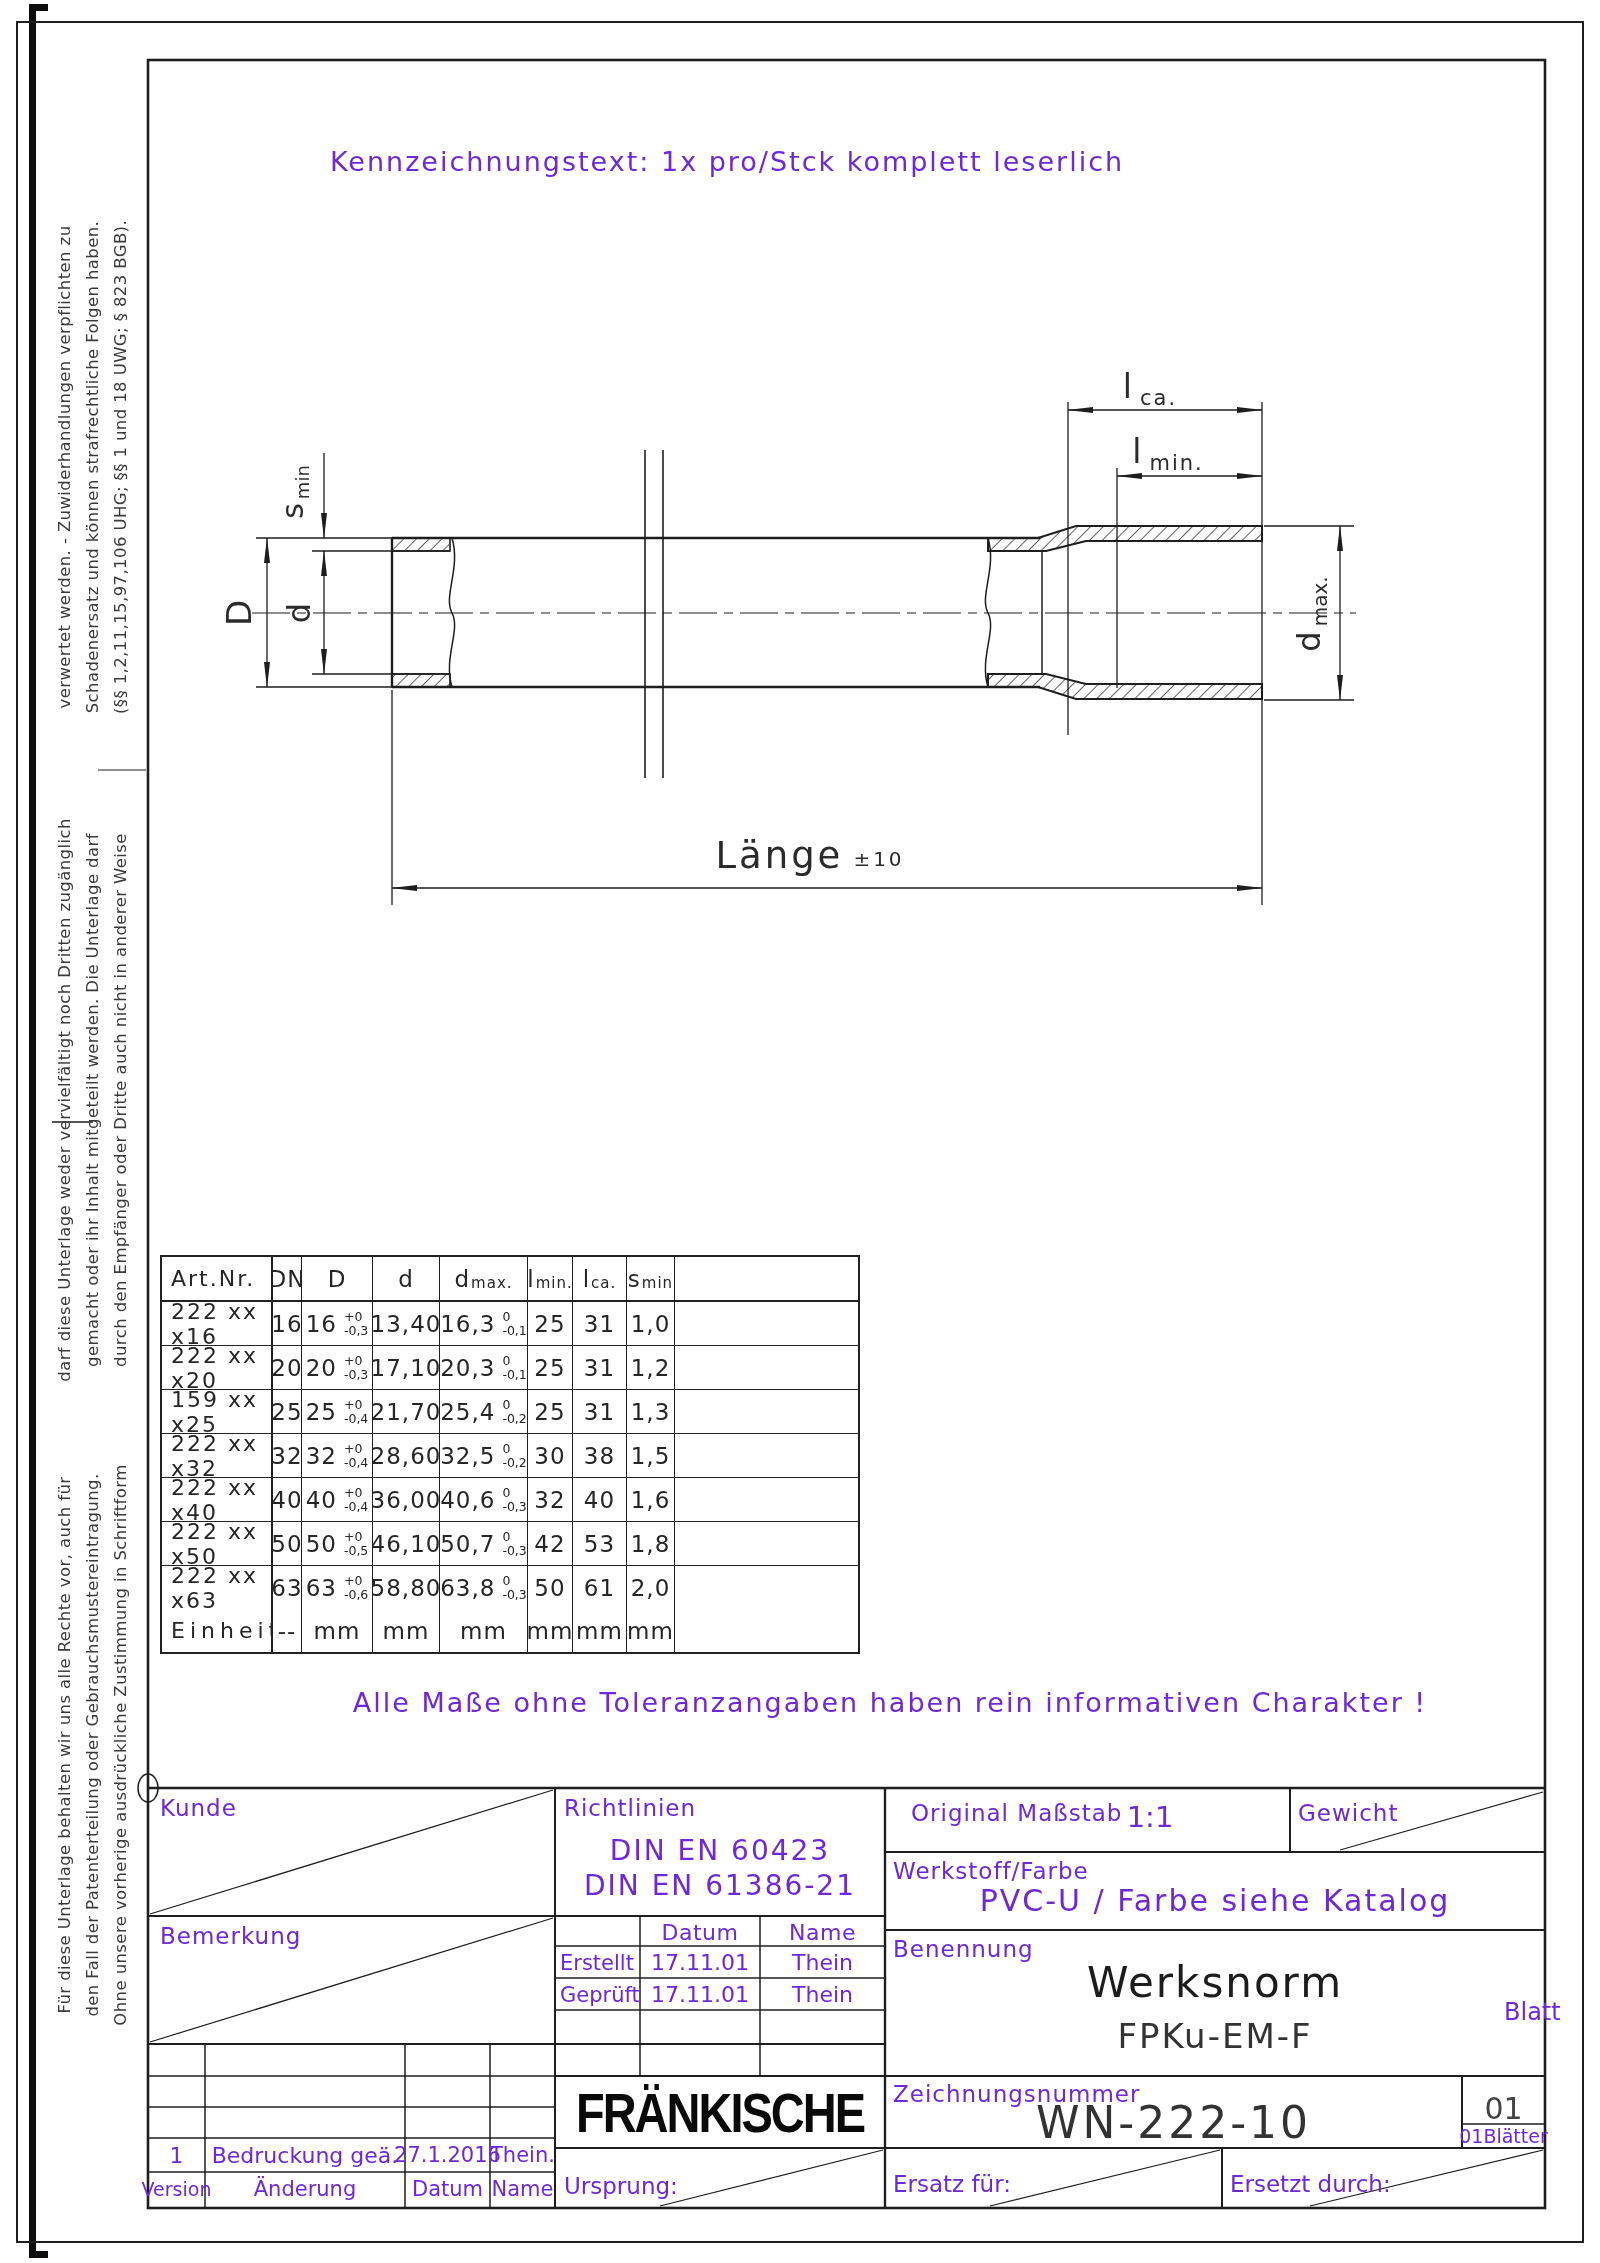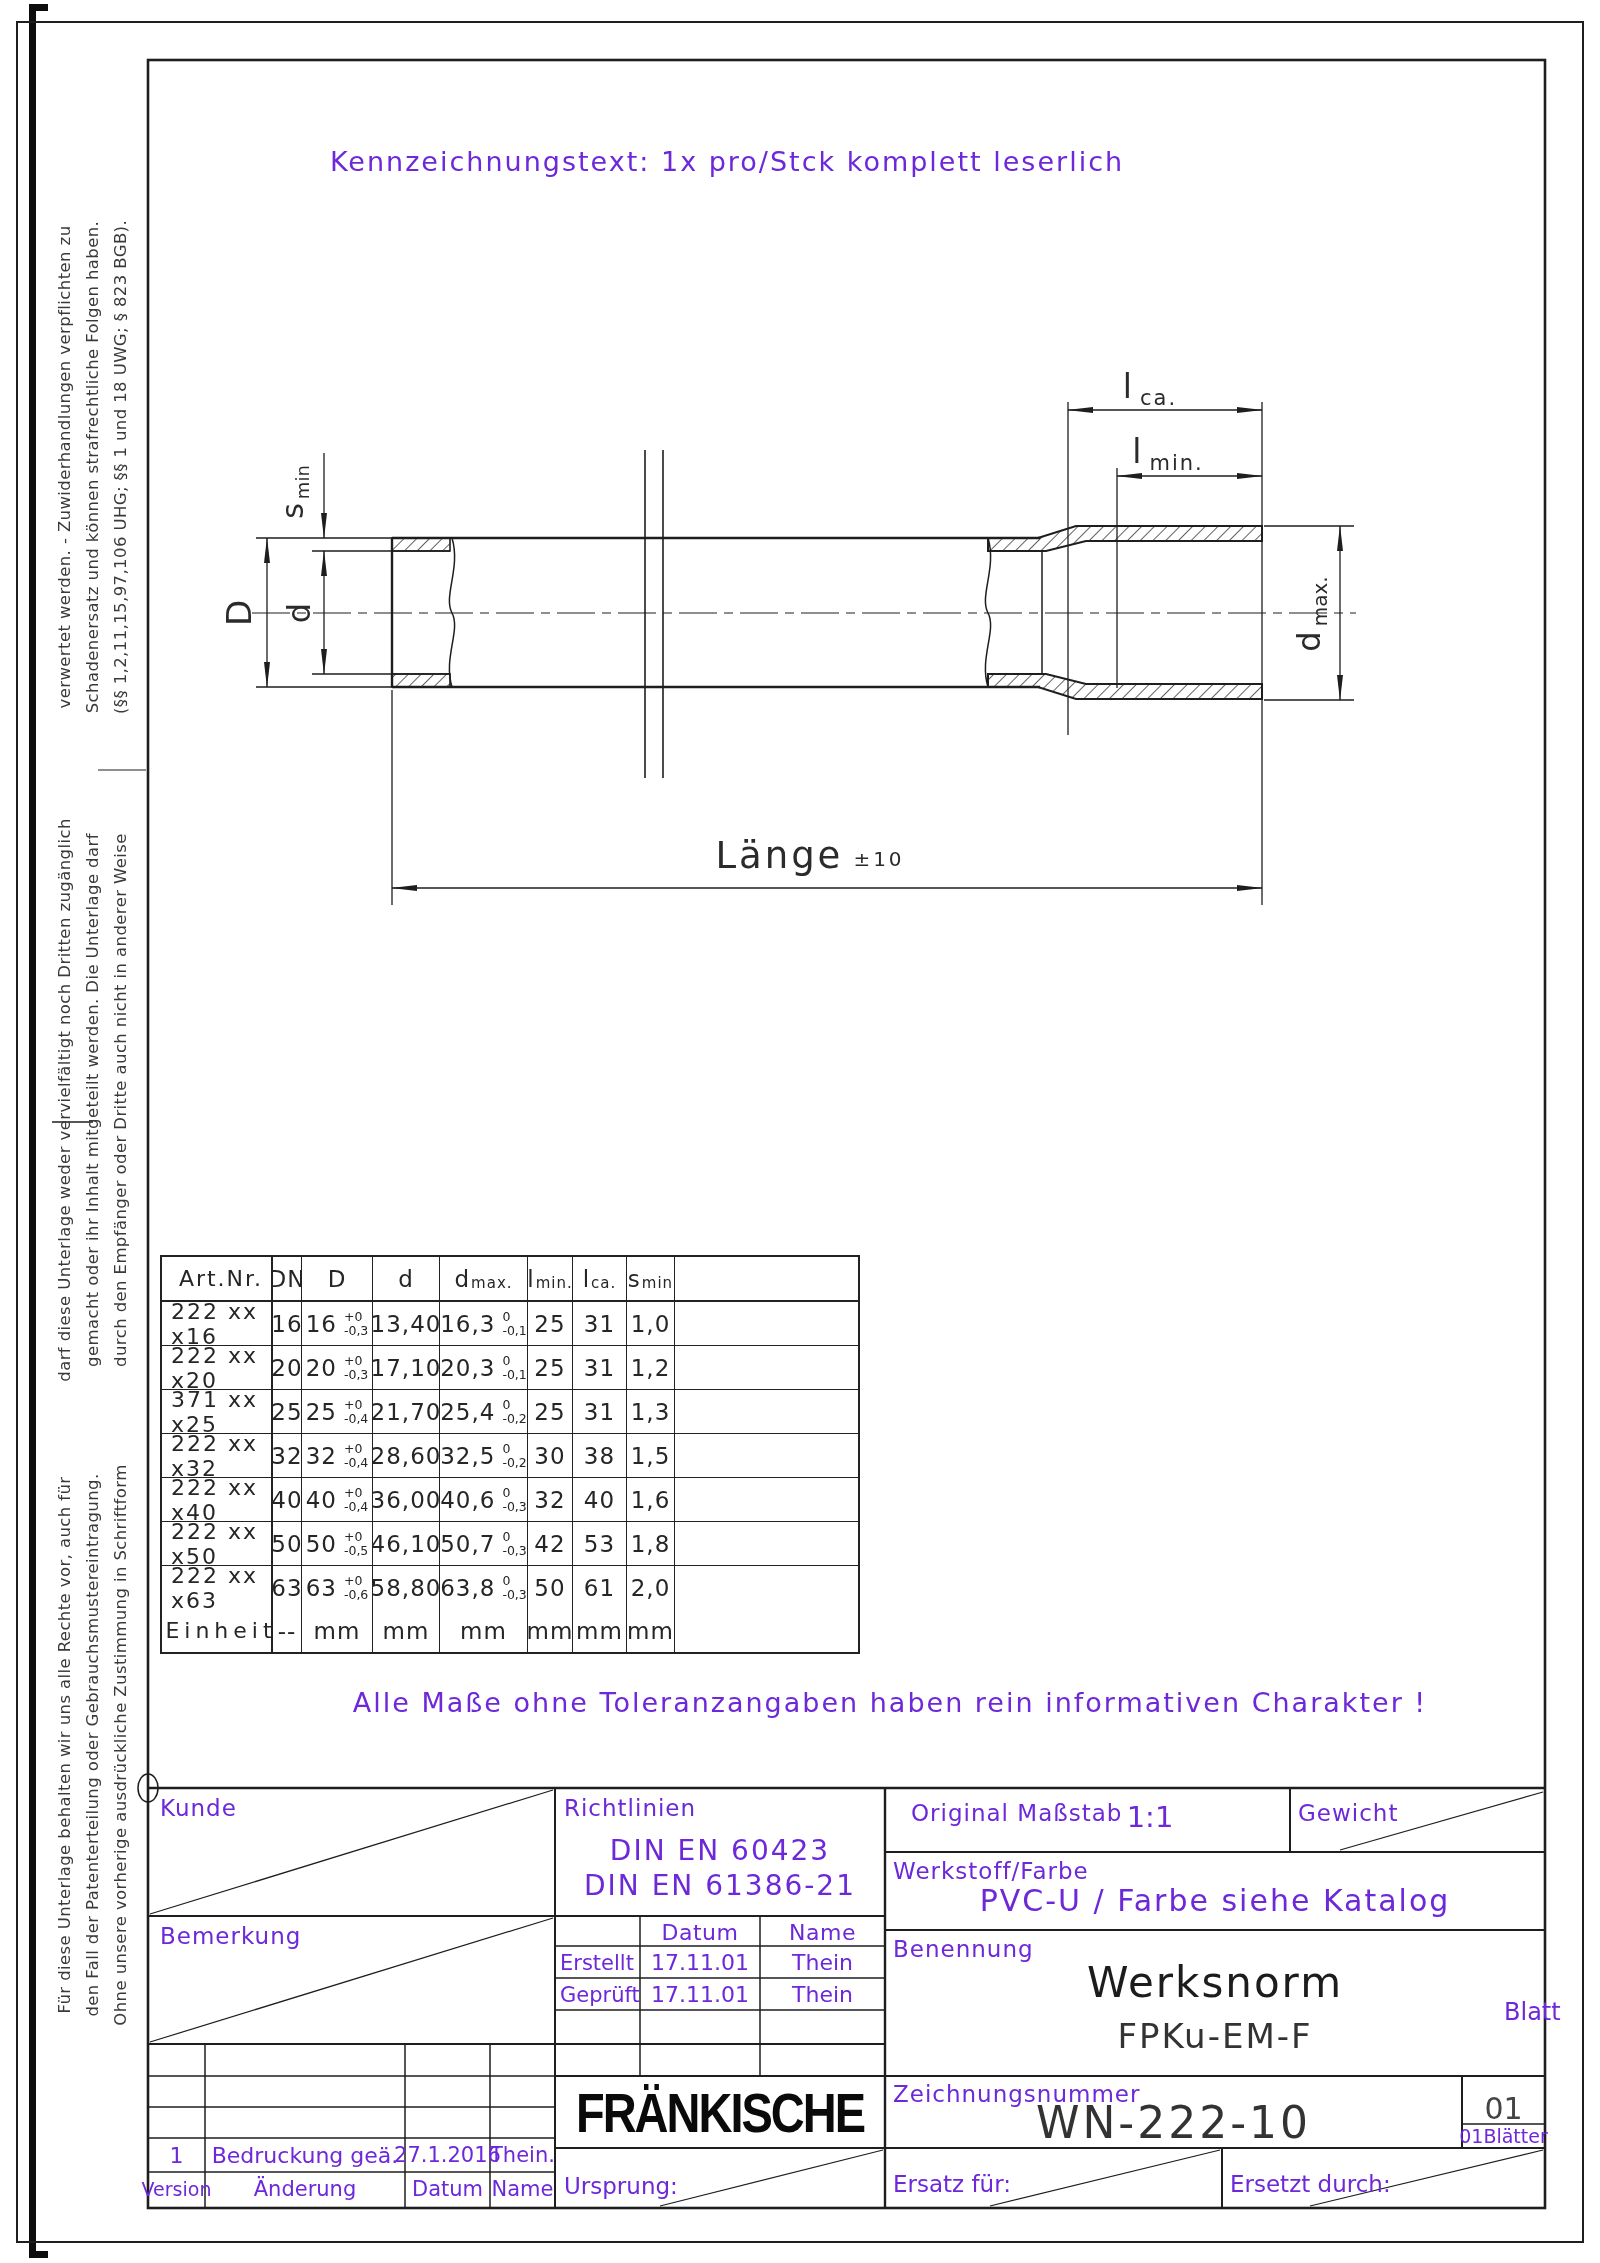--- a/index.html
+++ b/index.html
@@ -16,21 +16,21 @@
   .sm   { font-size:20px; letter-spacing:0.5px; }
 
   
   .dtable { position:absolute; left:160px; top:1255px; z-index:2; border:2.2px solid #222; background:transparent; }
   .tr { display:grid; grid-template-columns:111px 29px 71px 67px 88px 45px 54px 48px 183px;
         height:43px; border-bottom:1.6px solid #222; }
   .tr:last-child { border-bottom:none; }
   .tr.thead { border-bottom:2.2px solid #222; }
   .td { display:flex; align-items:center; justify-content:center; border-right:1.6px solid #222;
         font-size:23px; letter-spacing:1px; overflow:hidden; }
-  .td.c-art { border-right:2.4px solid #222; justify-content:center; padding-left:9px; letter-spacing:2px; font-size:22px;}
+  .td.c-art { border-right:2.4px solid #222; justify-content:flex-start; padding-left:9px; letter-spacing:2px; font-size:22px;}
   .td.c-fill { border-right:none; }
   .tol { display:flex; flex-direction:column; font-size:12.5px; line-height:1.12; margin-left:7px; letter-spacing:0; text-align:left;}
   .tol i { font-style:normal; }
   .hsub { font-size:15px; margin-top:9px; margin-left:1px; }
 
   .logo { font-family:"Liberation Sans", sans-serif; font-weight:bold; font-size:47px;
           letter-spacing:-2px; transform:scaleY(1.18); color:#0a0a0a; }
   .big  { font-size:40px; letter-spacing:2px; color:#333; }
 </style>
 </head>
@@ -277,21 +277,21 @@
             <span>31</span>
           </div>
           <div class="td">
             <span>1,2</span>
           </div>
           <div class="td c-fill"></div>
         </div>
 
         <div class="tr">
           <div class="td c-art">
-            <span>371 xx x25</span>
+            <span>159 xx x25</span>
           </div>
           <div class="td">
             <span>25</span>
           </div>
           <div class="td">
             <span>25</span>
             <span class="tol">
               <i>+0</i>
               <i>-0,4</i>
             </span>

